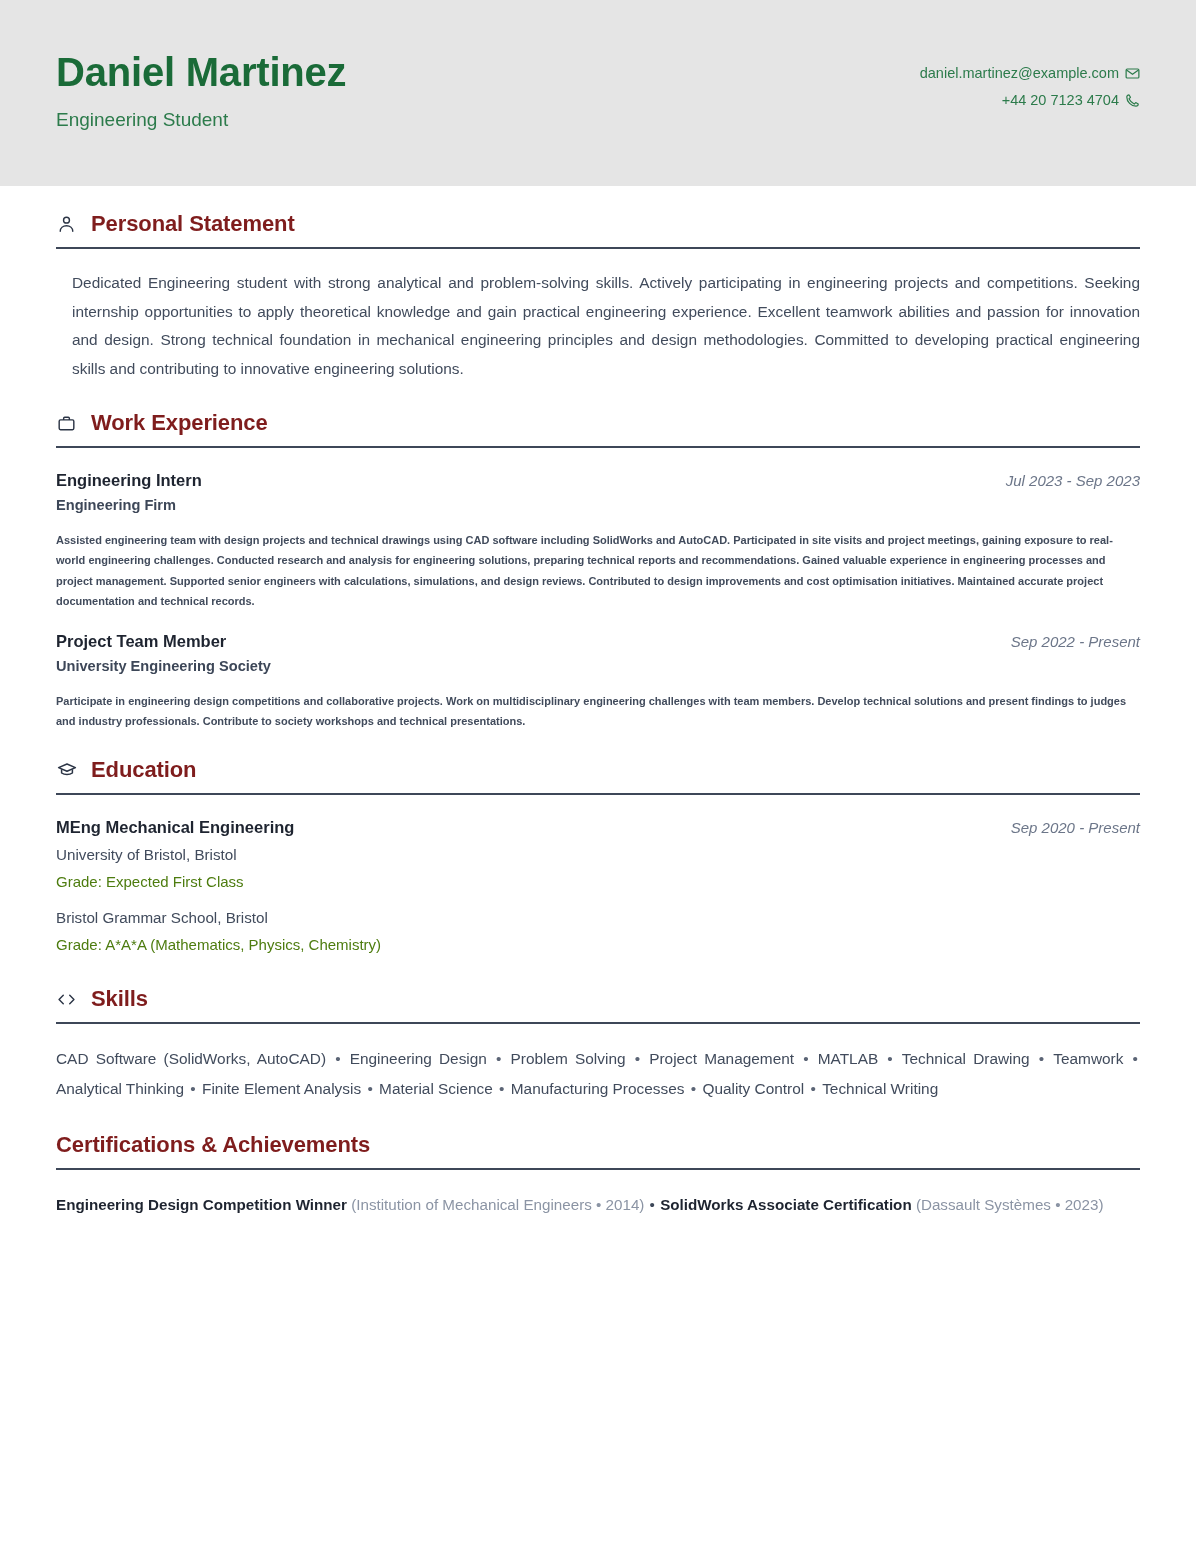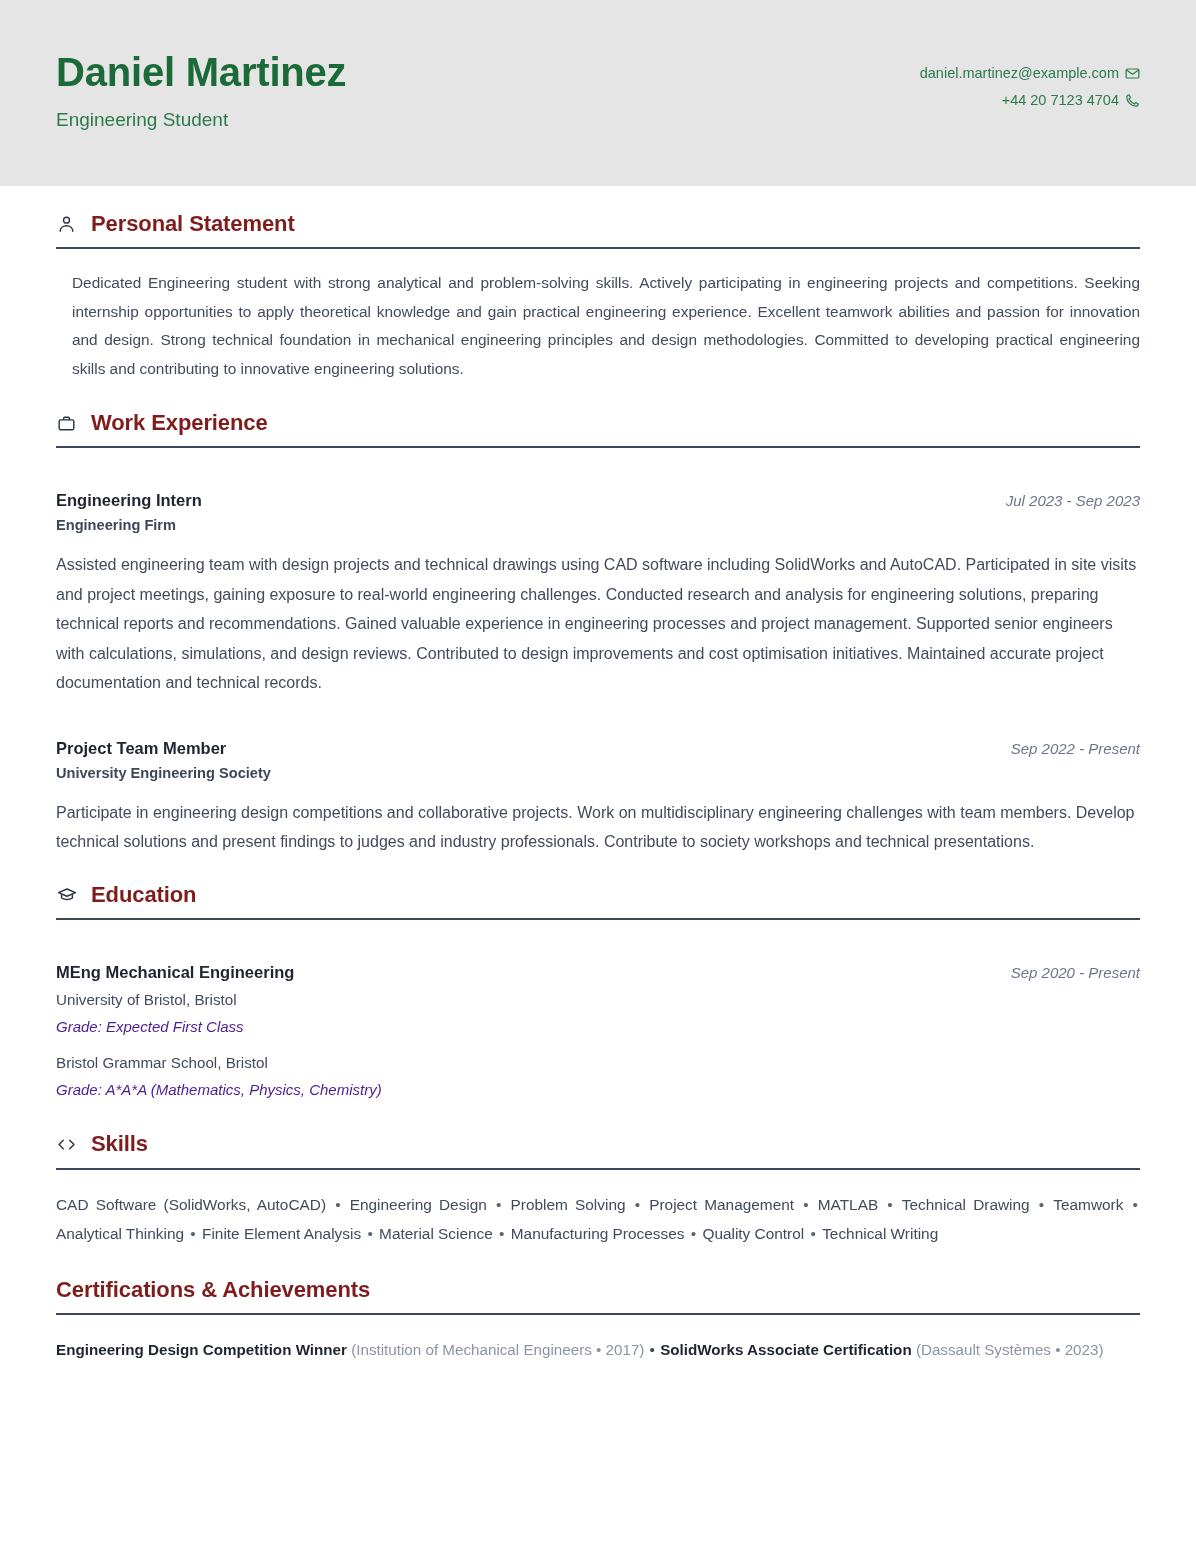--- a/index.html
+++ b/index.html
@@ -103,21 +103,20 @@
     display: flex;
     align-items: baseline;
     justify-content: space-between;
     gap: 18px;
   }
   .entry-title {
     font-size: 16.5px;
     font-weight: bold;
     color: #1e2430;
     line-height: 1.5;
-    margin-top: 20px;
   }
   .entry-date {
     font-size: 15px;
     font-style: italic;
     color: #6c7689;
     white-space: nowrap;
     line-height: 1.5;
   }
   .entry-org {
     font-size: 14.6px;
@@ -127,31 +126,31 @@
     margin-top: 2px;
   }
   .entry-sub {
     font-size: 15.2px;
     color: #414b5c;
     line-height: 1.6;
     margin-top: 3px;
   }
   .entry-grade {
     font-size: 15px;
-    font-style: italic;
-    color: #4c1d95;
+    color: #4d7c0f;
     line-height: 1.6;
     margin-top: 3px;
   }
   .entry-desc {
-    font-size: 16px;
+    font-size: 11px;
     line-height: 1.85;
     color: #414b5c;
     text-align: left;
     margin: 13px 0 0 0;
+    font-weight: bold;
   }
   .work-entry { margin-bottom: 18px; }
   .work-entry:last-child { margin-bottom: 26px; }
   .edu-entry { margin-bottom: 12px; }
   .edu-entry:last-child { margin-bottom: 30px; }
 
   .skills {
     font-size: 15.4px;
     line-height: 1.9;
     color: #414b5c;
@@ -286,16 +285,16 @@
     </div>
     <hr class="rule">
     <p class="skills"><span>CAD Software (SolidWorks, AutoCAD)</span><span class="sep"> • </span><span>Engineering Design</span><span class="sep"> • </span><span>Problem Solving</span><span class="sep"> • </span><span>Project Management</span><span class="sep"> • </span><span>MATLAB</span><span class="sep"> • </span><span>Technical Drawing</span><span class="sep"> • </span><span>Teamwork</span><span class="sep"> • </span><span>Analytical Thinking</span><span class="sep"> • </span><span>Finite Element Analysis</span><span class="sep"> • </span><span>Material Science</span><span class="sep"> • </span><span>Manufacturing Processes</span><span class="sep"> • </span><span>Quality Control</span><span class="sep"> • </span><span>Technical Writing</span></p>
   </div>
 
   <div class="section">
     <div class="section-head">
       <span class="section-title">Certifications &amp; Achievements</span>
     </div>
     <hr class="rule">
-    <p class="certs"><span class="cert-name">Engineering Design Competition Winner</span><span class="cert-meta"> (Institution of Mechanical Engineers • 2017)</span><span class="sep"> • </span><span class="cert-name">SolidWorks Associate Certification</span><span class="cert-meta"> (Dassault Systèmes • 2023)</span></p>
+    <p class="certs"><span class="cert-name">Engineering Design Competition Winner</span><span class="cert-meta"> (Institution of Mechanical Engineers • 2014)</span><span class="sep"> • </span><span class="cert-name">SolidWorks Associate Certification</span><span class="cert-meta"> (Dassault Systèmes • 2023)</span></p>
   </div>
 
 </div>
 
 </body></html>

